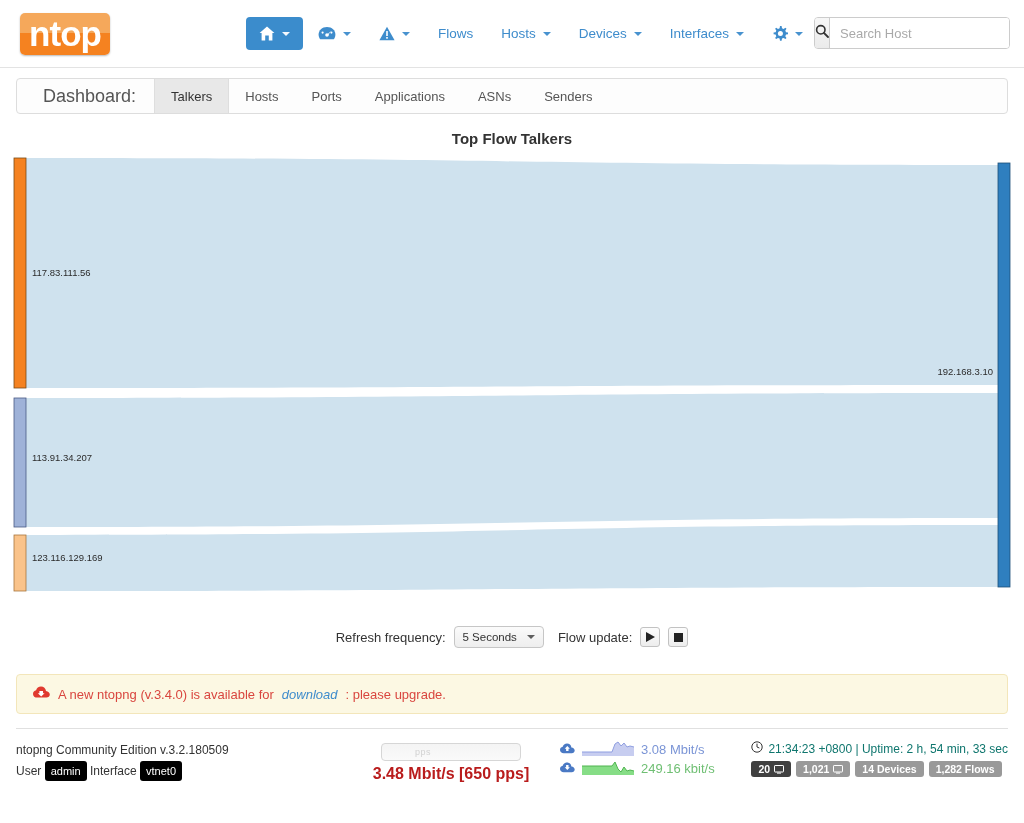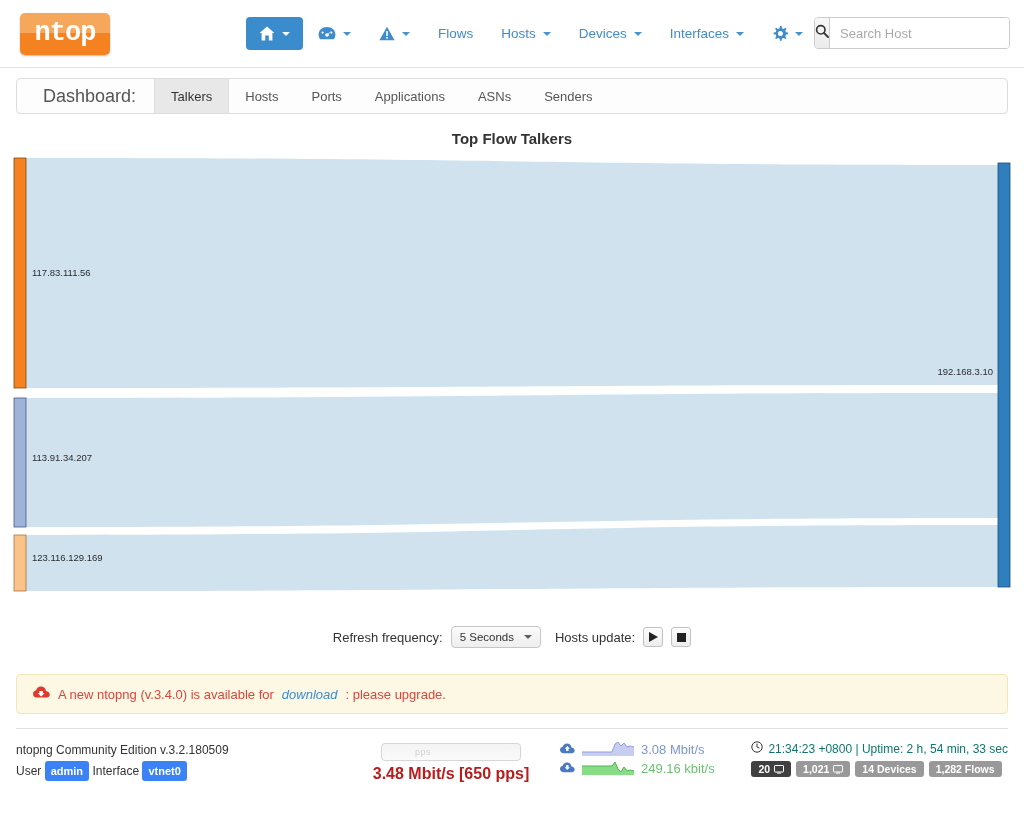--- a/index.html
+++ b/index.html
@@ -25,26 +25,26 @@
   .brand {
     width: 90px; height: 42px;
     margin-left: 6px;
     border-radius: 5px;
     background: linear-gradient(to bottom, #f5a85b 0%, #f5a85b 48%, #f58220 48%, #f58220 100%);
     box-shadow: 0 1px 2px rgba(0,0,0,.28);
     display: flex; align-items: center; justify-content: center;
     position: relative;
   }
   .brand-text {
-    font-size: 27px;
+    font-size: 35px;
     font-weight: bold;
     color: #ffffff;
     letter-spacing: -1px;
     line-height: 1;
-    font-family: Liberation Mono, monospace;
+    font-family: Liberation Sans, sans-serif;
   }
 
   .nav-items {
     display: flex;
     align-items: center;
     margin-left: 136px;
     gap: 2px;
   }
   .nav-item {
     display: flex;
@@ -210,26 +210,26 @@
     display: flex;
     align-items: flex-start;
     font-size: 12px;
     color: #333333;
     position: relative;
     height: 70px;
   }
   .foot-left { width: 330px; line-height: 1.65; }
   .badge {
     display: inline-block;
-    background: #3b82f6;
+    background: #000000;
     color: #fff;
     border-radius: 3px;
     padding: 1px 6px;
     font-size: 11px;
-    font-weight: bold;
+    font-weight: normal;
   }
   .foot-mid {
     width: 190px;
     margin-left: 10px;
     text-align: center;
   }
   .gauge {
     width: 140px; height: 18px;
     border: 1px solid #d6d6d6;
     border-radius: 4px;
@@ -420,21 +420,21 @@
     <text class="node-label" x="993" y="222" text-anchor="end">192.168.3.10</text>
   </svg>
 </div>
 
 <div class="controls">
   <span>Refresh frequency:</span>
   <span class="select-box">
     <span>5 Seconds</span>
     <span class="caret" style="color:#555"></span>
   </span>
-  <span style="margin-left:6px">Hosts update:</span>
+  <span style="margin-left:6px">Flow update:</span>
   <span class="btn-sq">
     <svg width="9" height="10" viewBox="0 0 9 10">
         <path d="M0 0 L9 5 L0 10 Z" fill="#222"></path>
       </svg>
   </span>
   <span class="btn-sq">
     <svg width="9" height="9" viewBox="0 0 9 9">
         <rect width="9" height="9" fill="#222"></rect>
       </svg>
   </span>

